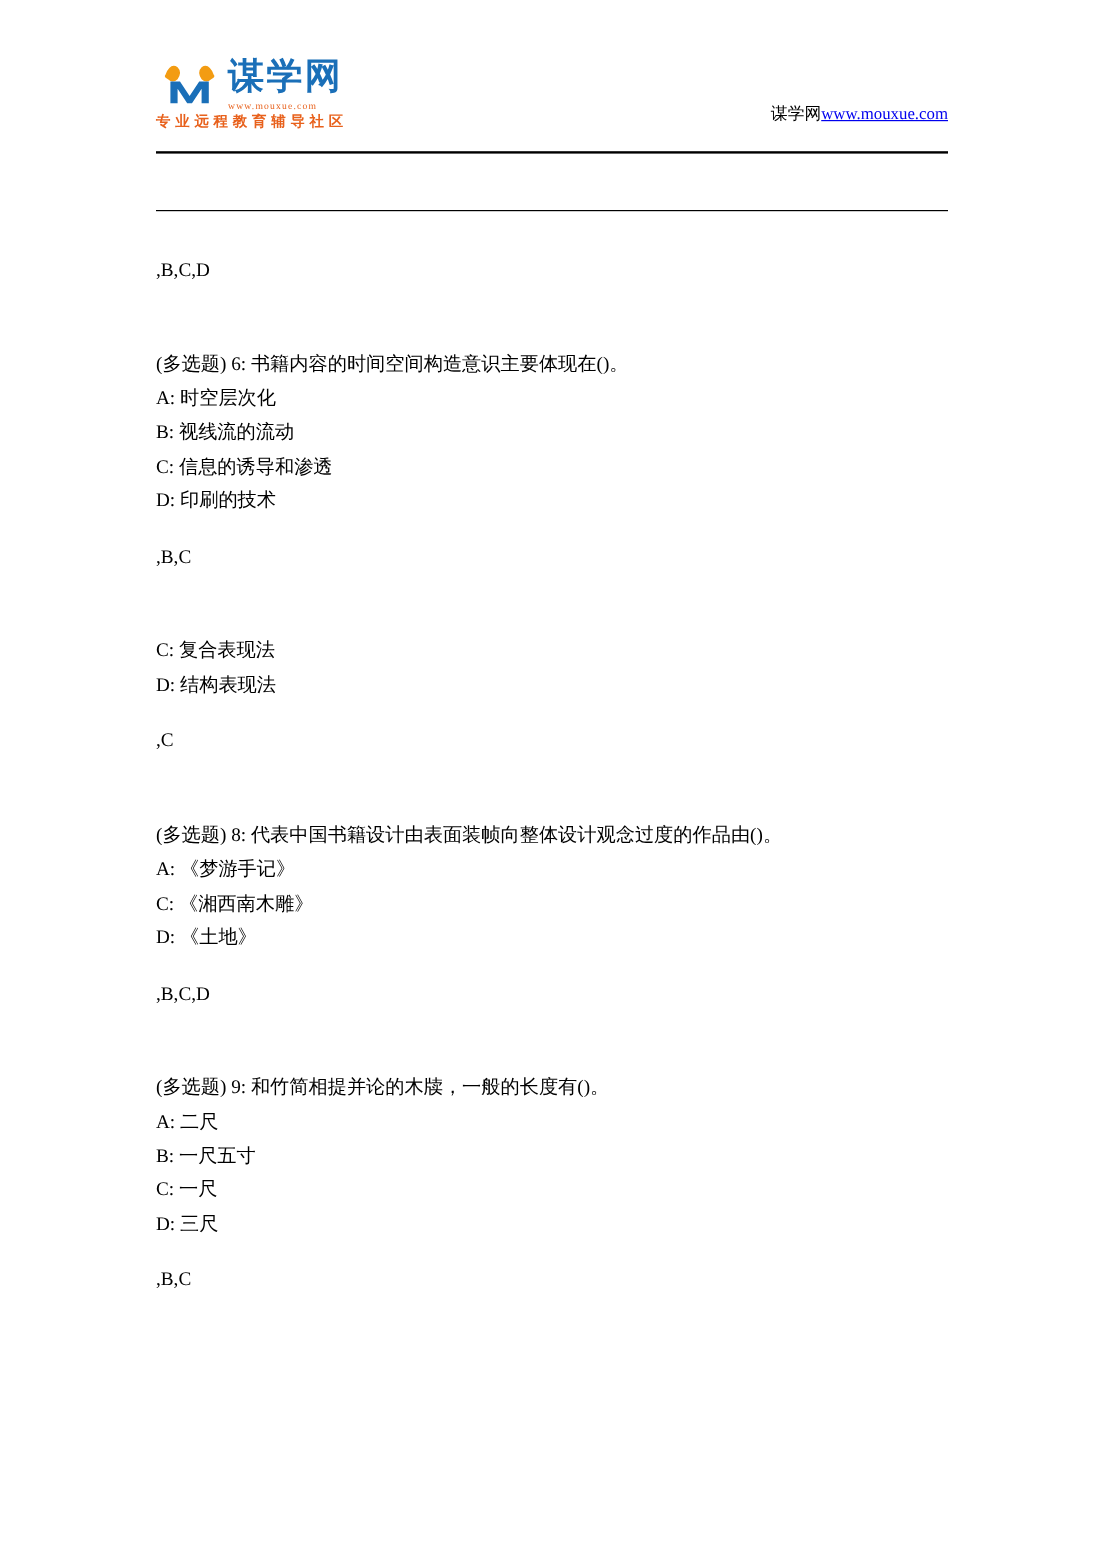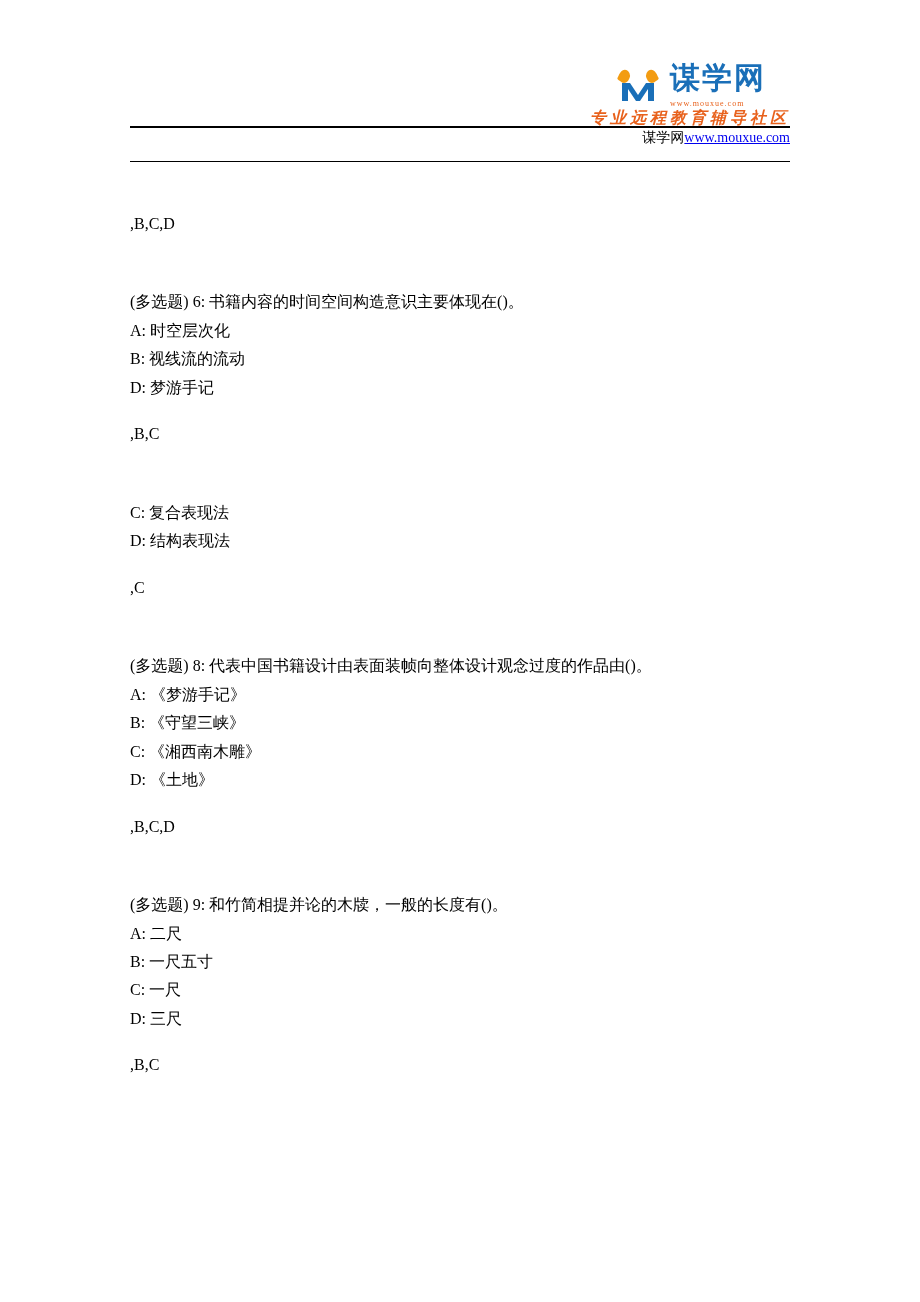--- a/index.html
+++ b/index.html
@@ -20,21 +20,20 @@
       position: absolute;
       top: 58px;
       left: 130px;
       right: 130px;
       height: 70px;
       display: flex;
       align-items: flex-end;
       justify-content: space-between;
       border-bottom: 2px solid #000000;
       padding-bottom: 16px;
-      flex-direction: column;
     }
     .logo-area {
       display: flex;
       flex-direction: column;
       align-items: center;
     }
     .logo-top {
       display: flex;
       align-items: center;
       gap: 8px;
@@ -49,49 +48,48 @@
       height: 100%;
     }
     .logo-text {
       font-size: 30px;
       font-weight: bold;
       color: #1a6fb8;
       letter-spacing: 2px;
       font-family: "SimHei", "黑体", sans-serif;
     }
     .logo-tagline {
-      font-size: 16px;
+      font-size: 12px;
       color: #e8611c;
       letter-spacing: 4px;
       font-weight: bold;
       font-family: "SimHei", "黑体", sans-serif;
-      font-style: italic;
     }
     .logo-url {
       font-size: 8px;
       color: #e8611c;
       letter-spacing: 1px;
     }
     .header-right {
       font-size: 14px;
       color: #000000;
       padding-bottom: 6px;
       text-align: center;
     }
     .header-right a {
       color: #0000ee;
       text-decoration: underline;
     }
     .content {
       position: absolute;
-      top: 161px;
+      top: 175px;
       left: 130px;
       right: 130px;
       border-top: 1px solid #000000;
-      padding-top: 48px;
+      padding-top: 36px;
       line-height: 1.78;
     }
     .answer {
       margin-bottom: 50px;
     }
     .question-block {
       margin-bottom: 18px;
       margin-top: 44px;
     }
     .question-text {
@@ -132,34 +130,34 @@
   </div>
 </div>
 
 <div class="content">
   <div class="answer">,B,C,D</div>
 
   <div class="question-block">
     <div class="question-text">(多选题) 6: 书籍内容的时间空间构造意识主要体现在()。</div>
     <div class="option">A: 时空层次化</div>
     <div class="option">B: 视线流的流动</div>
-    <div class="option">D: 梦游手记</div>
+    <div class="option">C: 信息的诱导和渗透</div>
+    <div class="option">D: 印刷的技术</div>
   </div>
   <div class="answer-line">,B,C</div>
 
   <div class="question-block">
     <div class="option">C: 复合表现法</div>
     <div class="option">D: 结构表现法</div>
   </div>
   <div class="answer-line">,C</div>
 
   <div class="question-block">
     <div class="question-text">(多选题) 8: 代表中国书籍设计由表面装帧向整体设计观念过度的作品由()。</div>
     <div class="option">A: 《梦游手记》</div>
-    <div class="option">B: 《守望三峡》</div>
     <div class="option">C: 《湘西南木雕》</div>
     <div class="option">D: 《土地》</div>
   </div>
   <div class="answer-line">,B,C,D</div>
 
   <div class="question-block">
     <div class="question-text">(多选题) 9: 和竹简相提并论的木牍，一般的长度有()。</div>
     <div class="option">A: 二尺</div>
     <div class="option">B: 一尺五寸</div>
     <div class="option">C: 一尺</div>

